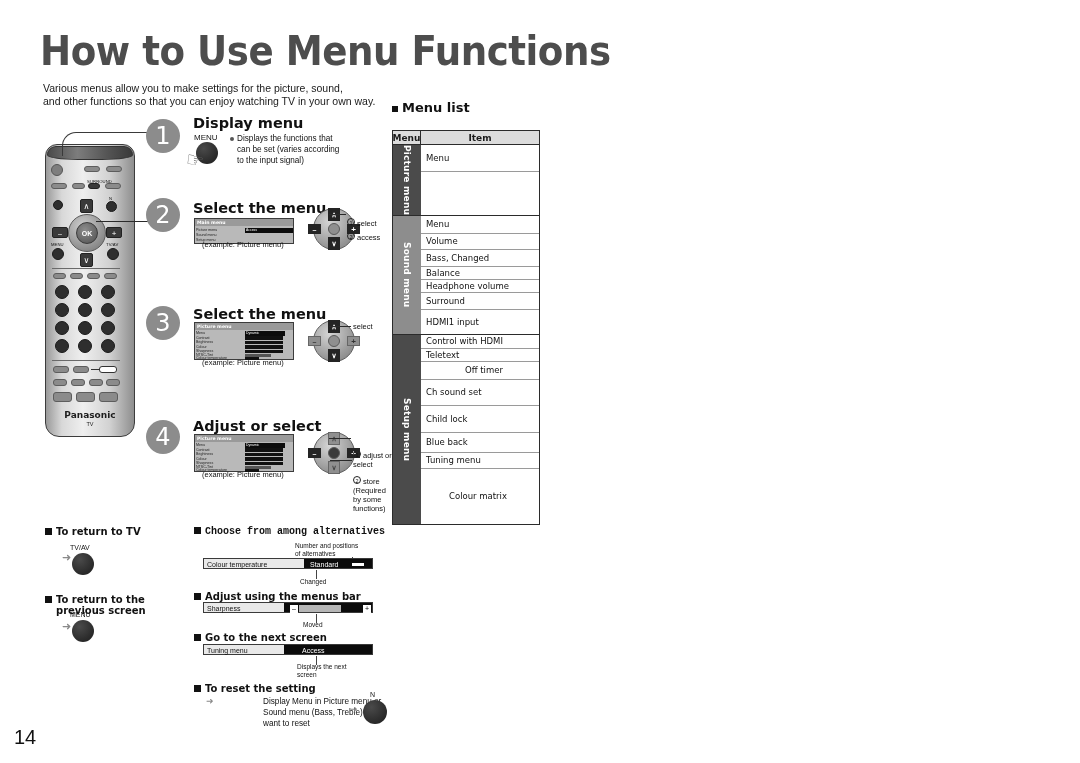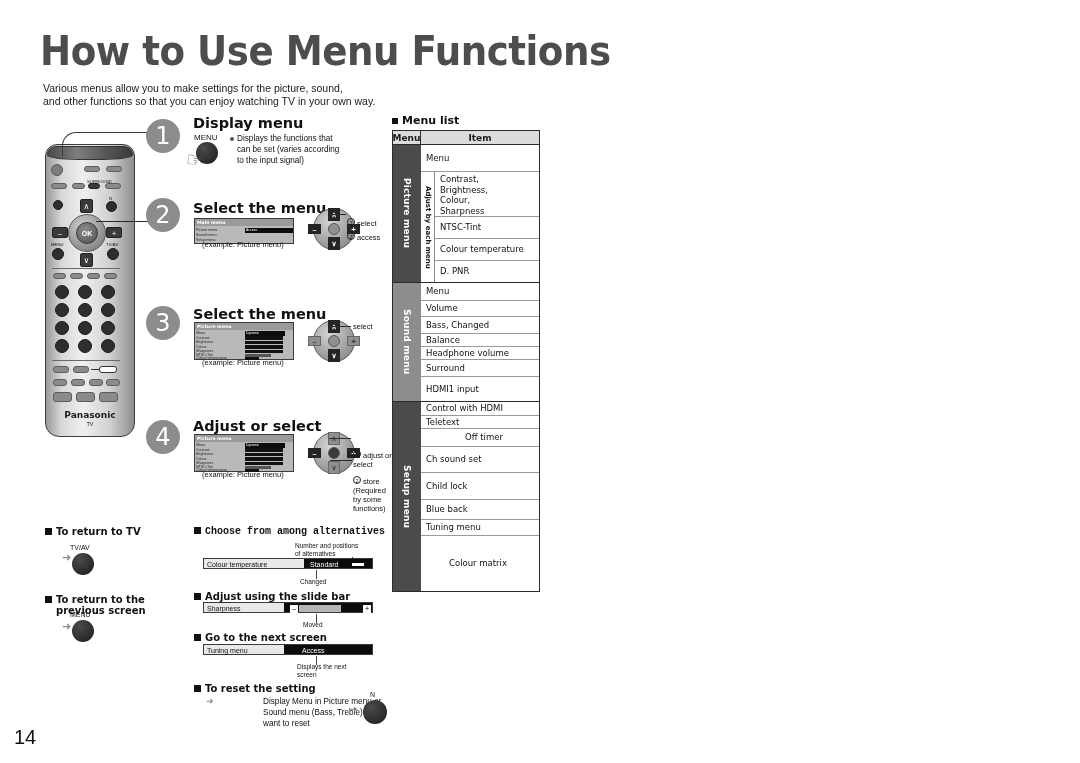--- a/index.html
+++ b/index.html
@@ -139,21 +139,21 @@
   .demobar .lbl { position:absolute; left:3px; top:0; font-size:7px; line-height:11px; color:#111; }
   .demobar .blk { position:absolute; right:0; top:0; height:100%; background:#0b0b0b; }
   .demobar .blk span { position:absolute; left:6px; top:0; line-height:11px; font-size:7px; color:#fff; }
   .demobar .slide { position:absolute; top:2px; height:7px; background:#b6b6b6; }
   .demobar .pm { position:absolute; top:1.5px; width:8px; height:8px; background:#fff; color:#000;
                  font-size:7px; line-height:8px; text-align:center; }
   .tick { position:absolute; background:#444; width:1px; }
   .note { position:absolute; font-size:6.5px; line-height:8px; color:#111; white-space:pre-line; }
 
   
-  .menulist-hd { position:absolute; left:392px; top:114px; font-size:11px; font-weight:bold; color:#111;
+  .menulist-hd { position:absolute; left:392px; top:100px; font-size:13px; font-weight:bold; color:#111;
                  font-family:"DejaVu Sans", sans-serif; }
   .menulist-hd .sq { display:inline-block; width:6px; height:6px; background:#111; margin-right:4px; }
   .mtable { position:absolute; left:392px; top:130px; width:148px; border:1px solid #2b2b2b; }
   .mt-head { display:flex; height:14px; background:#dcdcdc; border-bottom:1px solid #2b2b2b; }
   .mt-head .c1 { width:28px; border-right:1px solid #2b2b2b; font-size:9px; font-weight:bold;
                  display:flex; align-items:center; justify-content:center; font-family:"DejaVu Sans",sans-serif; }
   .mt-head .c2 { flex:1; font-size:9px; font-weight:bold; display:flex; align-items:center; justify-content:center;
                  font-family:"DejaVu Sans",sans-serif; }
   .grp { display:flex; }
   .grp .band {
@@ -412,21 +412,21 @@
     <span class="lbl">Colour temperature</span>
     <span class="blk" style="width:68px;">
       <span>Standard</span>
     </span>
     <span style="position:absolute; right:8px; top:4px; width:12px; height:3px; background:#fff;"></span>
   </div>
   <div class="tick" style="left:316px; top:570px; height:9px;"></div>
   <div class="note" style="left:300px; top:578px;">Changed</div>
 
   <div class="sqhead" style="left:194px; top:591px;">
-    <span class="sq"></span><span>Adjust using the slide bar</span>
+    <span class="sq"></span><span>Adjust using the menus bar</span>
   </div>
   <div class="demobar" style="left:203px; top:602px; width:170px;">
     <span class="lbl">Sharpness</span>
     <span class="blk" style="width:88px;"></span>
     <span class="slide" style="left:95px; width:42px;"></span>
     <span class="pm" style="left:86px;">–</span>
     <span class="pm" style="left:159px;">+</span>
   </div>
   <div class="tick" style="left:316px; top:614px; height:9px;"></div>
   <div class="note" style="left:303px; top:621px;">Moved</div>
@@ -462,32 +462,20 @@
   <div class="mtable">
     <div class="mt-head">
       <div class="c1">Menu</div>
       <div class="c2">Item</div>
     </div>
 
     <div class="grp" style="border-bottom:1px solid #2b2b2b;">
       <div class="band" style="background:#4b4b4b;">Picture menu</div>
       <div class="rows">
         <div class="mrow" style="height:27px;">Menu</div>
-        <div style="display:flex;">
-          <div class="subband">Adjust by each menu</div>
-          <div style="flex:1;">
-            <div class="mrow" style="white-space:pre-line; height:45px; align-items:flex-start; padding-top:2px;">Contrast,
-Brightness,
-Colour,
-Sharpness</div>
-            <div class="mrow" style="height:22px;">NTSC-Tint</div>
-            <div class="mrow" style="height:22px;">Colour temperature</div>
-            <div class="mrow last" style="height:21px;">D. PNR</div>
-          </div>
-        </div>
       </div>
     </div>
 
     <div class="grp" style="border-bottom:1px solid #2b2b2b;">
       <div class="band" style="background:#8d8d8d;">Sound menu</div>
       <div class="rows">
         <div class="mrow" style="height:18px;">Menu</div>
         <div class="mrow" style="height:16px;">Volume</div>
         <div class="mrow" style="height:17px;">Bass, Changed</div>
         <div class="mrow" style="height:13px;">Balance</div>

